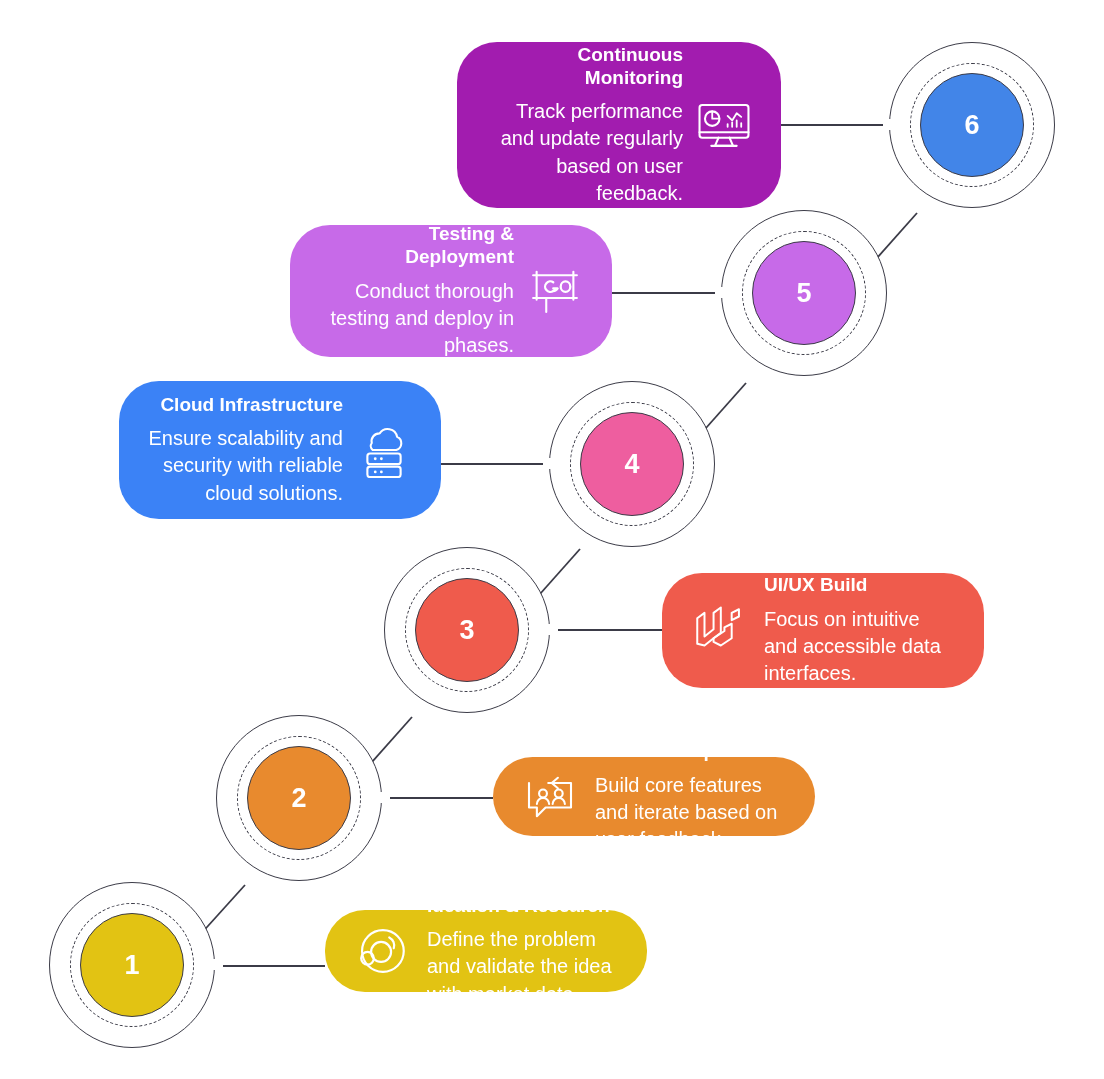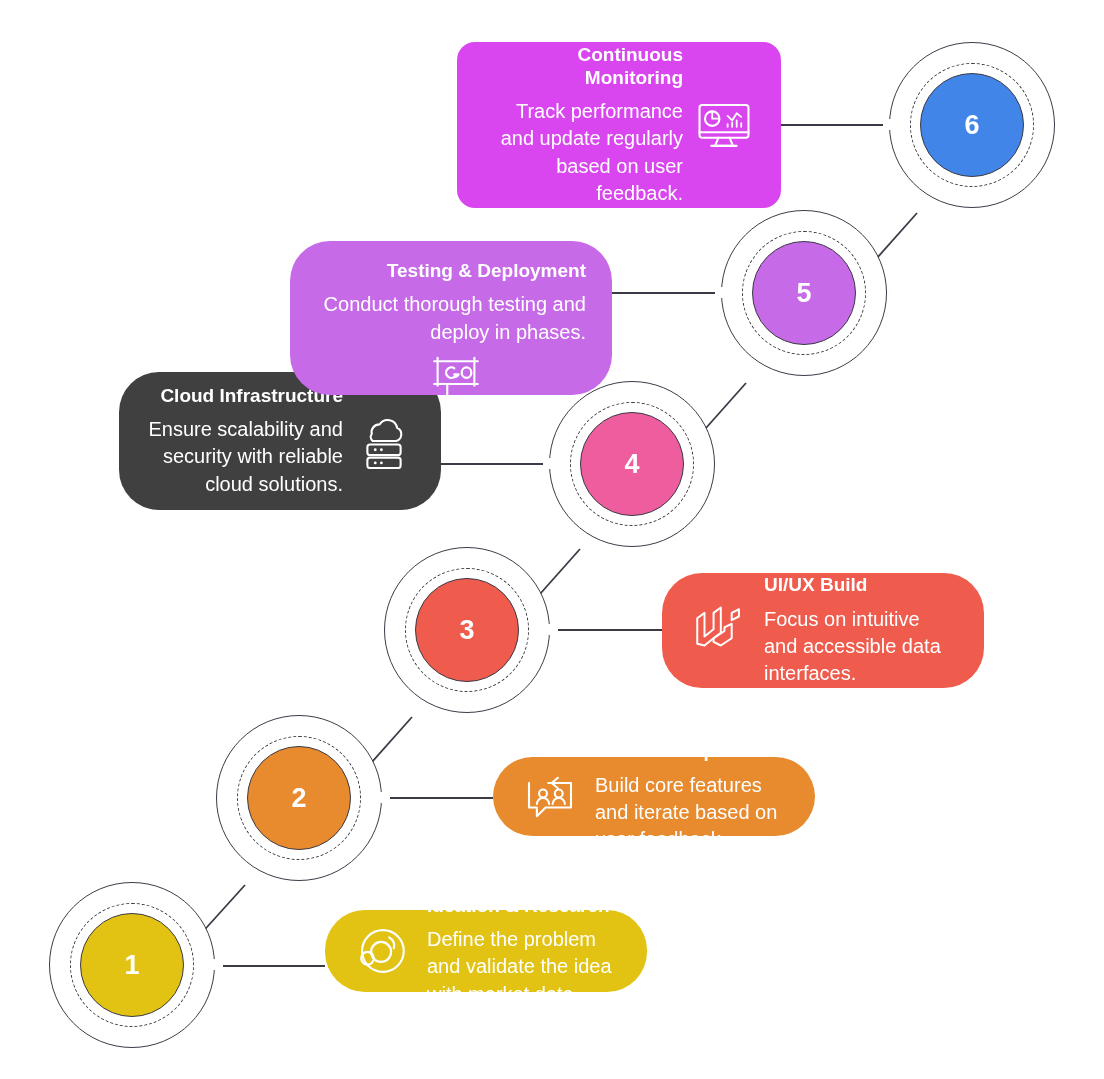--- a/index.html
+++ b/index.html
@@ -248,57 +248,57 @@
         <path d="M 46 12 L 54 8 L 54 16 L 46 20 Z"></path>
         <path d="M 38 28 L 46 24 L 46 40 L 34 48 L 26 44 L 26 40 L 38 32 Z"></path>
       </svg>
     </div>
     <div class="card-text">
       <div class="card-title">UI/UX Build</div>
       <div class="card-desc">Focus on intuitive and accessible data interfaces.</div>
     </div>
   </div>
 
-  <div class="card icon-right" style="left:119px; top:372px; width:322px; height:138px; background:#404040;justify-content:flex-end;">
+  <div class="card icon-right" style="left:119px; top:381px; width:322px; height:138px; background:#3b82f6;justify-content:flex-end;">
     <div class="card-text">
       <div class="card-title">Cloud Infrastructure</div>
       <div class="card-desc">Ensure scalability and security with reliable cloud solutions.</div>
     </div>
     <div class="card-icon">
       <svg viewBox="0 0 64 64" width="56" height="56" fill="none" stroke="#ffffff" stroke-width="2.4" stroke-linejoin="round">
         <path d="M 18 24 a 9 9 0 0 1 9 -11 a 11 11 0 0 1 20 4 a 8 8 0 0 1 -1 15 L 19 32 a 6 6 0 0 1 -1 -8 Z"></path>
         <rect x="13" y="36" width="38" height="12" rx="3"></rect>
         <rect x="13" y="51" width="38" height="12" rx="3"></rect>
         <circle cx="22" cy="42" r="1.6" fill="#ffffff" stroke="none"></circle>
         <circle cx="29" cy="42" r="1.6" fill="#ffffff" stroke="none"></circle>
         <circle cx="22" cy="57" r="1.6" fill="#ffffff" stroke="none"></circle>
         <circle cx="29" cy="57" r="1.6" fill="#ffffff" stroke="none"></circle>
       </svg>
     </div>
   </div>
 
-  <div class="card icon-right" style="left:290px; top:241px; width:322px; height:154px; background:#c76ae8;flex-direction:column;">
+  <div class="card icon-right" style="left:290px; top:225px; width:322px; height:132px; background:#c76ae8;">
     <div class="card-text">
       <div class="card-title">Testing &amp; Deployment</div>
       <div class="card-desc">Conduct thorough testing and deploy in phases.</div>
     </div>
     <div class="card-icon">
       <svg viewBox="0 0 64 64" width="56" height="56" fill="none" stroke="#ffffff" stroke-width="2.4" stroke-linecap="round">
         <path d="M 11 10 L 11 42"></path>
         <path d="M 53 10 L 53 42"></path>
         <path d="M 7 14 L 57 14"></path>
         <path d="M 7 40 L 57 40"></path>
         <path d="M 22 40 L 22 56"></path>
         <path d="M 30 22 a 6 6 0 1 0 0 10 a 6 6 0 0 0 5 -3 L 30 29" stroke-width="2.6" stroke-linejoin="round"></path>
         <ellipse cx="44" cy="27" rx="5.5" ry="6" stroke-width="2.6"></ellipse>
       </svg>
     </div>
   </div>
 
-  <div class="card icon-right" style="left:457px; top:42px; width:324px; height:166px; background:#d946ef;border-radius:18px;">
+  <div class="card icon-right" style="left:457px; top:42px; width:324px; height:166px; background:#a21caf;">
     <div class="card-text">
       <div class="card-title">Continuous Monitoring</div>
       <div class="card-desc">Track performance and update regularly based on user feedback.</div>
     </div>
     <div class="card-icon">
       <svg viewBox="0 0 64 64" width="58" height="58" fill="none" stroke="#ffffff" stroke-width="2.3" stroke-linecap="round" stroke-linejoin="round">
         <rect x="5" y="10" width="54" height="36" rx="3"></rect>
         <path d="M 5 40 L 59 40"></path>
         <path d="M 26 46 L 22 55 L 42 55 L 38 46"></path>
         <path d="M 18 55 L 46 55"></path>

